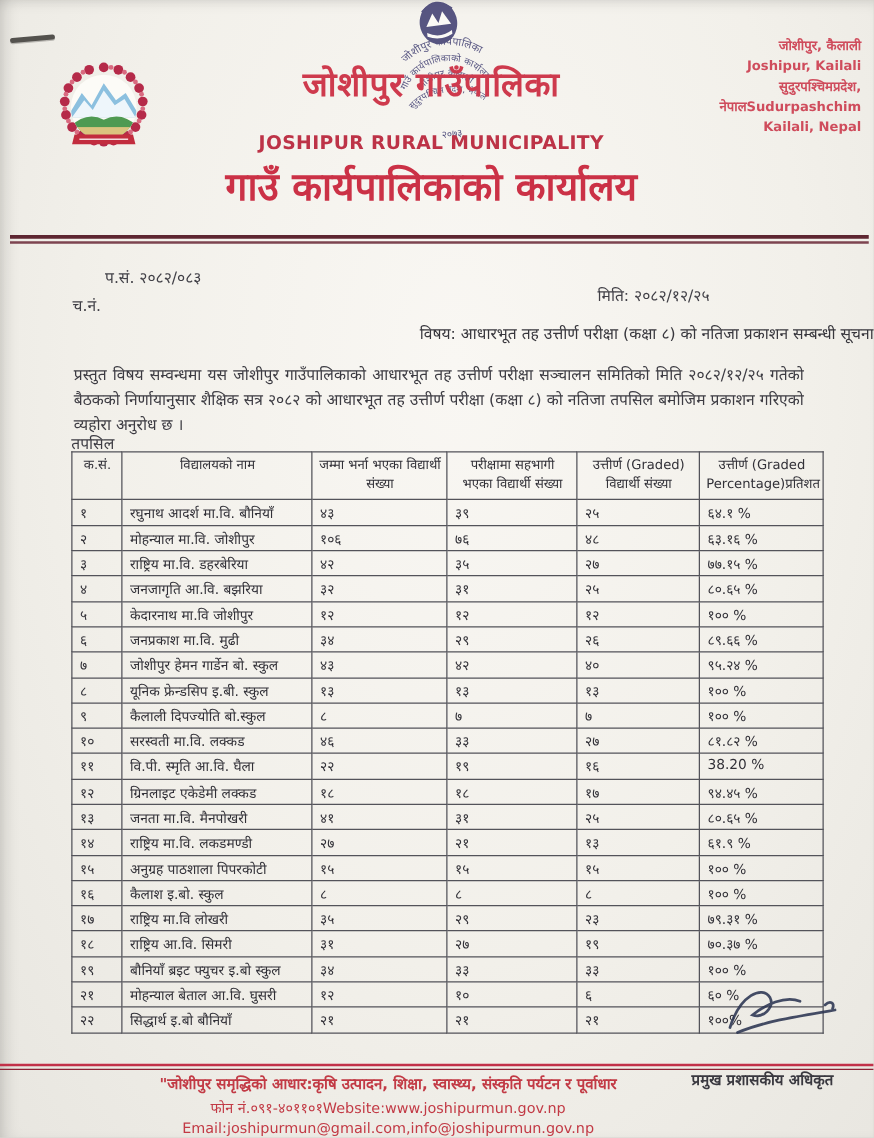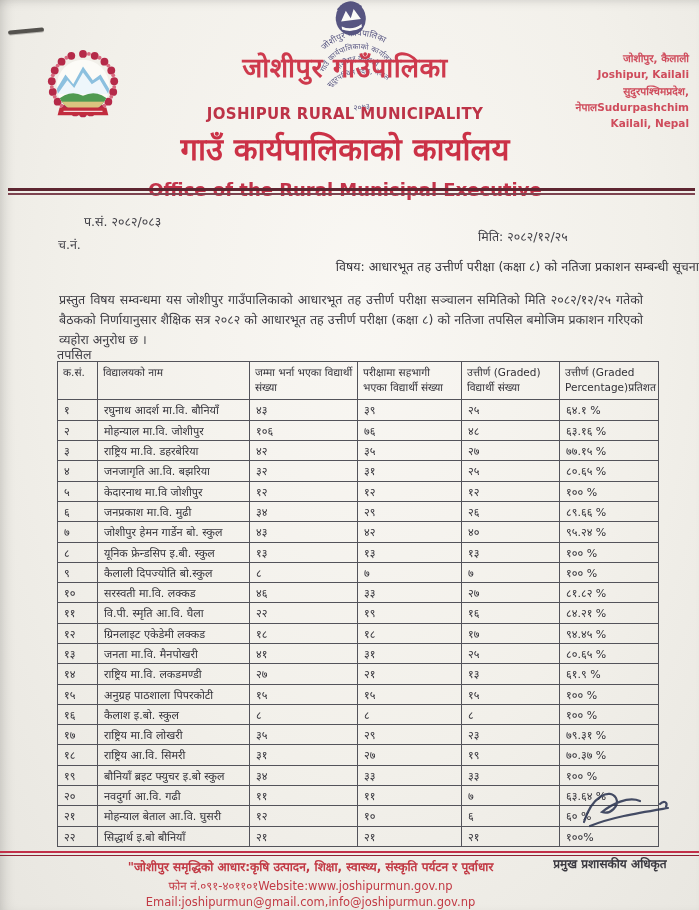--- a/index.html
+++ b/index.html
@@ -10,33 +10,33 @@
     box-shadow: inset 10px 0 14px -8px rgba(0,0,0,.18), inset 0 8px 12px -8px rgba(0,0,0,.14);
   }
   .staple{position:absolute;left:8px;top:29px;width:36px;height:4px;background:#54524e;border-radius:2px;transform:rotate(-5deg);box-shadow:0 1px 0 #b9b7b2;}
   .emblem{position:absolute;left:44px;top:47px;width:78px;height:84px;}
   .stamp{position:absolute;left:290px;top:-2px;width:132px;height:126px;transform:rotate(-7deg);opacity:.82;}
   .head-center{position:absolute;left:130px;top:48px;width:430px;text-align:center;}
   .title-np{font-size:27px;font-weight:bold;color:#ce3a4d;letter-spacing:.5px;}
   .title-en{font-size:15px;font-weight:bold;color:#bd3347;margin-top:20px;letter-spacing:.3px;}
   .office-np{font-size:31px;font-weight:bold;color:#cb3146;margin-top:4px;}
   .office-en{font-size:18px;font-weight:bold;color:#c3334a;margin-top:10px;}
-  .addr{position:absolute;right:10px;top:50px;width:125px;text-align:right;color:#cf4c5c;font-size:10.5px;font-weight:bold;line-height:1.55;}
+  .addr{position:absolute;right:10px;top:29px;width:125px;text-align:right;color:#cf4c5c;font-size:10.5px;font-weight:bold;line-height:1.55;}
   .rule-double{position:absolute;left:8px;right:4px;top:188px;}
   .rule-double .r1{border-top:3px solid #5e2631;}
   .rule-double .r2{border-top:2px solid #7d4450;margin-top:2px;}
   .meta-ref{position:absolute;left:58px;top:213px;font-size:12.5px;color:#403f46;margin-left:26px;}
   .meta-ch{position:absolute;left:58px;top:236px;font-size:12.5px;color:#403f46;}
   .meta-date{position:absolute;left:478px;top:228px;font-size:12.5px;color:#403f46;}
   .subject{position:absolute;left:0;right:0;top:258px;text-align:right;font-size:12.5px;color:#37363c;}
   .body-par{position:absolute;left:59px;top:290px;width:584px;font-size:12.5px;line-height:1.6;color:#3c3b42;text-align:justify;}
   .tapasil{position:absolute;left:57px;top:346px;font-size:12.5px;color:#3c3b42;}
   table.results{position:absolute;left:57px;top:361px;width:601px;border-collapse:collapse;table-layout:fixed;}
   table.results th,table.results td{border:1px solid #53535a;color:#323138;vertical-align:top;overflow:hidden;}
-  table.results th{font-weight:normal;font-size:10.5px;line-height:1.45;text-align:left;padding:3px 4px 4px 5px;height:30px;}
+  table.results th{font-weight:normal;font-size:10.5px;line-height:1.45;text-align:center;padding:3px 4px 4px 5px;height:30px;}
   table.results td{font-size:11px;padding:2px 3px 2px 6px;height:15.3px;white-space:nowrap;}
   .sig-scribble{position:absolute;left:576px;top:786px;width:100px;height:48px;}
   .rule-bottom{position:absolute;left:0;right:0;top:851px;}
   .rule-bottom .r1{border-top:2.5px solid #c23049;}
   .rule-bottom .r2{border-top:1.5px solid #8d2134;margin-top:1.5px;}
   .footer{position:absolute;left:28px;top:858px;width:565px;text-align:center;color:#c23a45;}
   .footer .f1{font-size:12px;font-weight:bold;}
   .footer .f2{font-size:11.5px;margin-top:3px;}
   .footer .f3{font-size:11.5px;margin-top:2px;text-align:center;}
   .signatory{position:absolute;right:4px;top:854px;width:170px;text-align:center;}
@@ -128,21 +128,20 @@
       <text font-size="7.5"><textPath href="#arc3" startOffset="50%" text-anchor="middle">जोशीपुर कैलाली</textPath></text>
       <text font-size="7"><textPath href="#arc4" startOffset="50%" text-anchor="middle">सुदुरपश्चिम प्रदेश, नेपाल</textPath></text>
       <text x="66" y="112" font-size="8" text-anchor="middle">२०७३</text>
     </g>
   </svg>
 
   <div class="head-center">
     <div class="title-np">जोशीपुर गाउँपालिका</div>
     <div class="title-en">JOSHIPUR RURAL MUNICIPALITY</div>
     <div class="office-np">गाउँ कार्यपालिकाको कार्यालय</div>
-    <div class="office-en">Office of the Rural Municipal Executive</div>
   </div>
 
   <div class="addr">
     <div>जोशीपुर, कैलाली</div>
     <div>Joshipur, Kailali</div>
     <div>सुदुरपश्चिमप्रदेश,</div>
     <div>नेपालSudurpashchim</div>
     <div>Kailali, Nepal</div>
   </div>
 
@@ -260,21 +259,21 @@
           <td>३३</td>
           <td>२७</td>
           <td>८१.८२ %</td>
         </tr>
         <tr>
           <td>११</td>
           <td>वि.पी. स्मृति आ.वि. घैला</td>
           <td>२२</td>
           <td>१९</td>
           <td>१६</td>
-          <td>८४.२१ %</td>
+          <td>38.20 %</td>
         </tr>
         <tr>
           <td>१२</td>
           <td>ग्रिनलाइट एकेडेमी  लक्कड</td>
           <td>१८</td>
           <td>१८</td>
           <td>१७</td>
           <td>९४.४५ %</td>
         </tr>
         <tr>
@@ -327,28 +326,20 @@
         </tr>
         <tr>
           <td>१९</td>
           <td>बौनियाँ ब्रइट फ्युचर इ.बो स्कुल</td>
           <td>३४</td>
           <td>३३</td>
           <td>३३</td>
           <td>१०० %</td>
         </tr>
         <tr>
-          <td>२०</td>
-          <td>नवदुर्गा आ.वि. गढी</td>
-          <td>११</td>
-          <td>११</td>
-          <td>७</td>
-          <td>६३.६४ %</td>
-        </tr>
-        <tr>
           <td>२१</td>
           <td>मोहन्याल बेताल आ.वि. घुसरी</td>
           <td>१२</td>
           <td>१०</td>
           <td>६</td>
           <td>६० %</td>
         </tr>
         <tr>
           <td>२२</td>
           <td>सिद्धार्थ इ.बो बौनियाँ</td>

